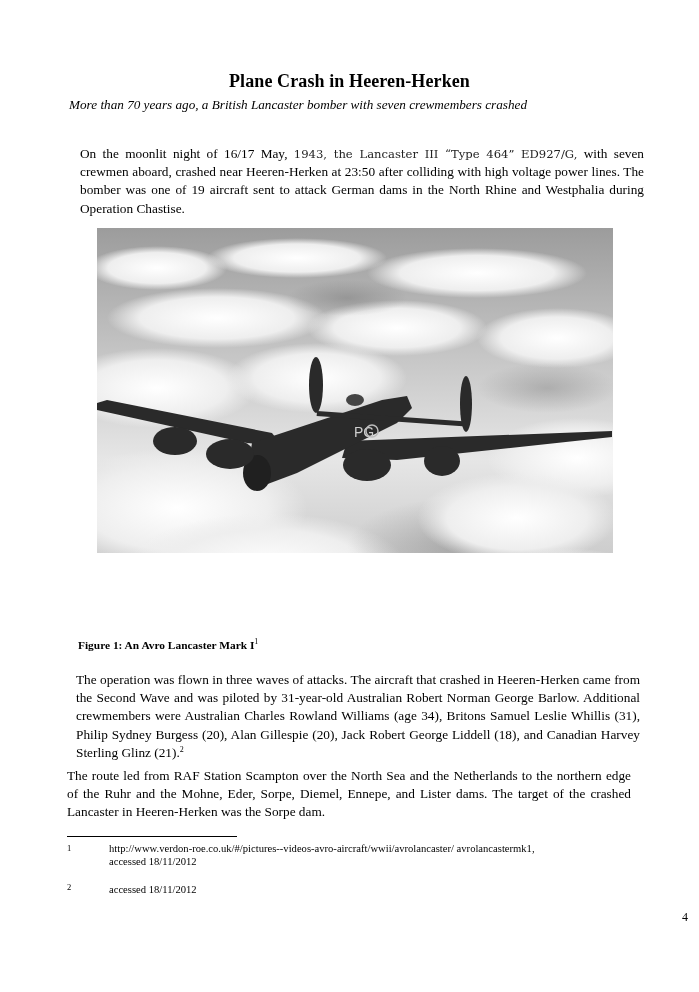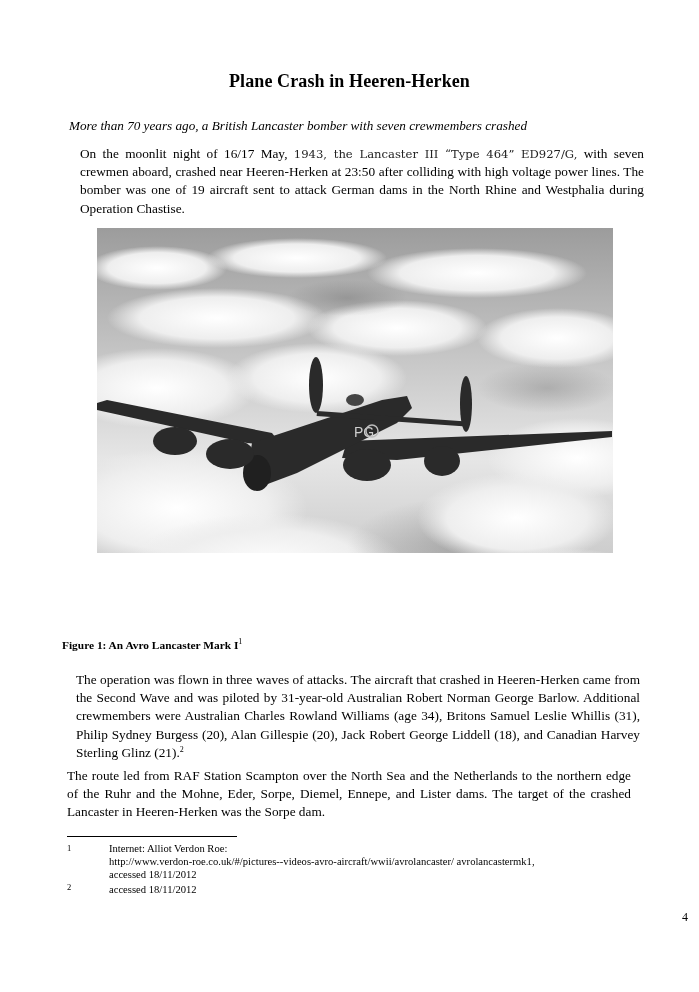--- a/index.html
+++ b/index.html
@@ -7,35 +7,35 @@
       width: 699px; height: 992px; position: relative; overflow: hidden;
       font-family: "Liberation Serif", serif; color: #000;
     }
     .title {
       position: absolute; left: 0; width: 699px; top: 66px;
       text-align: center; font-weight: bold; font-size: 18px; line-height: 30px;
       letter-spacing: 0.1px;
     }
     .subtitle {
       position: absolute; left: 0; width: 596px; top: 97px;
-      text-align: center; font-style: italic; font-size: 13.2px; line-height: 16px; margin-top: 21px;
+      text-align: center; font-style: italic; font-size: 13.2px; line-height: 16px;
     }
     .para {
       position: absolute; left: 67px; width: 564px;
       font-size: 13.3px; line-height: 18.2px; text-align: justify;
     }
     .alt-face { font-family: "DejaVu Serif", serif; font-size: 11.6px; color: #222; }
     #p1 { top: 132px; }
     .figure {
       position: absolute; left: 97px; top: 228px; width: 516px; height: 325px;
       overflow: hidden; background: #9a9a9a;
     }
     .figure svg { display: block; width: 516px; height: 385px; }
     .caption {
-      position: absolute; left: 62px; top: 638px;
+      position: absolute; left: 78px; top: 638px;
       font-weight: bold; font-size: 11.4px; line-height: 14px;
     }
     sup { font-size: 8px; line-height: 0; vertical-align: super; font-weight: normal; }
     .caption sup { font-weight: normal; }
     #p2 { top: 662px; }
     #p3 { top: 767px; }
     .fn-rule {
       position: absolute; left: 67px; top: 836px; width: 170px; height: 0;
       border-top: 1px solid #000;
     }
@@ -131,21 +131,20 @@
 
   <p class="para" id="p3" style="margin:0;">
     <span>The route led from RAF Station Scampton over the North Sea and the Netherlands to the northern edge of the Ruhr and the Mohne, Eder, Sorpe, Diemel, Ennepe, and Lister dams. The target of the crashed Lancaster in Heeren-Herken was the Sorpe dam.</span>
   </p>
 
   <div class="fn-rule"></div>
 
   <div class="footnote" id="fn1">
     <span class="fn-num">1</span>
     <div class="fn-body">
-      <div>Internet: Alliot Verdon Roe:</div>
       <div>http://www.verdon-roe.co.uk/#/pictures--videos-avro-aircraft/wwii/avrolancaster/ avrolancastermk1,</div>
       <div>accessed 18/11/2012</div>
     </div>
   </div>
 
   <div class="footnote" id="fn2">
     <span class="fn-num">2</span>
     <div class="fn-body">
       <div style="margin-top:2px;">accessed 18/11/2012</div>
     </div>

